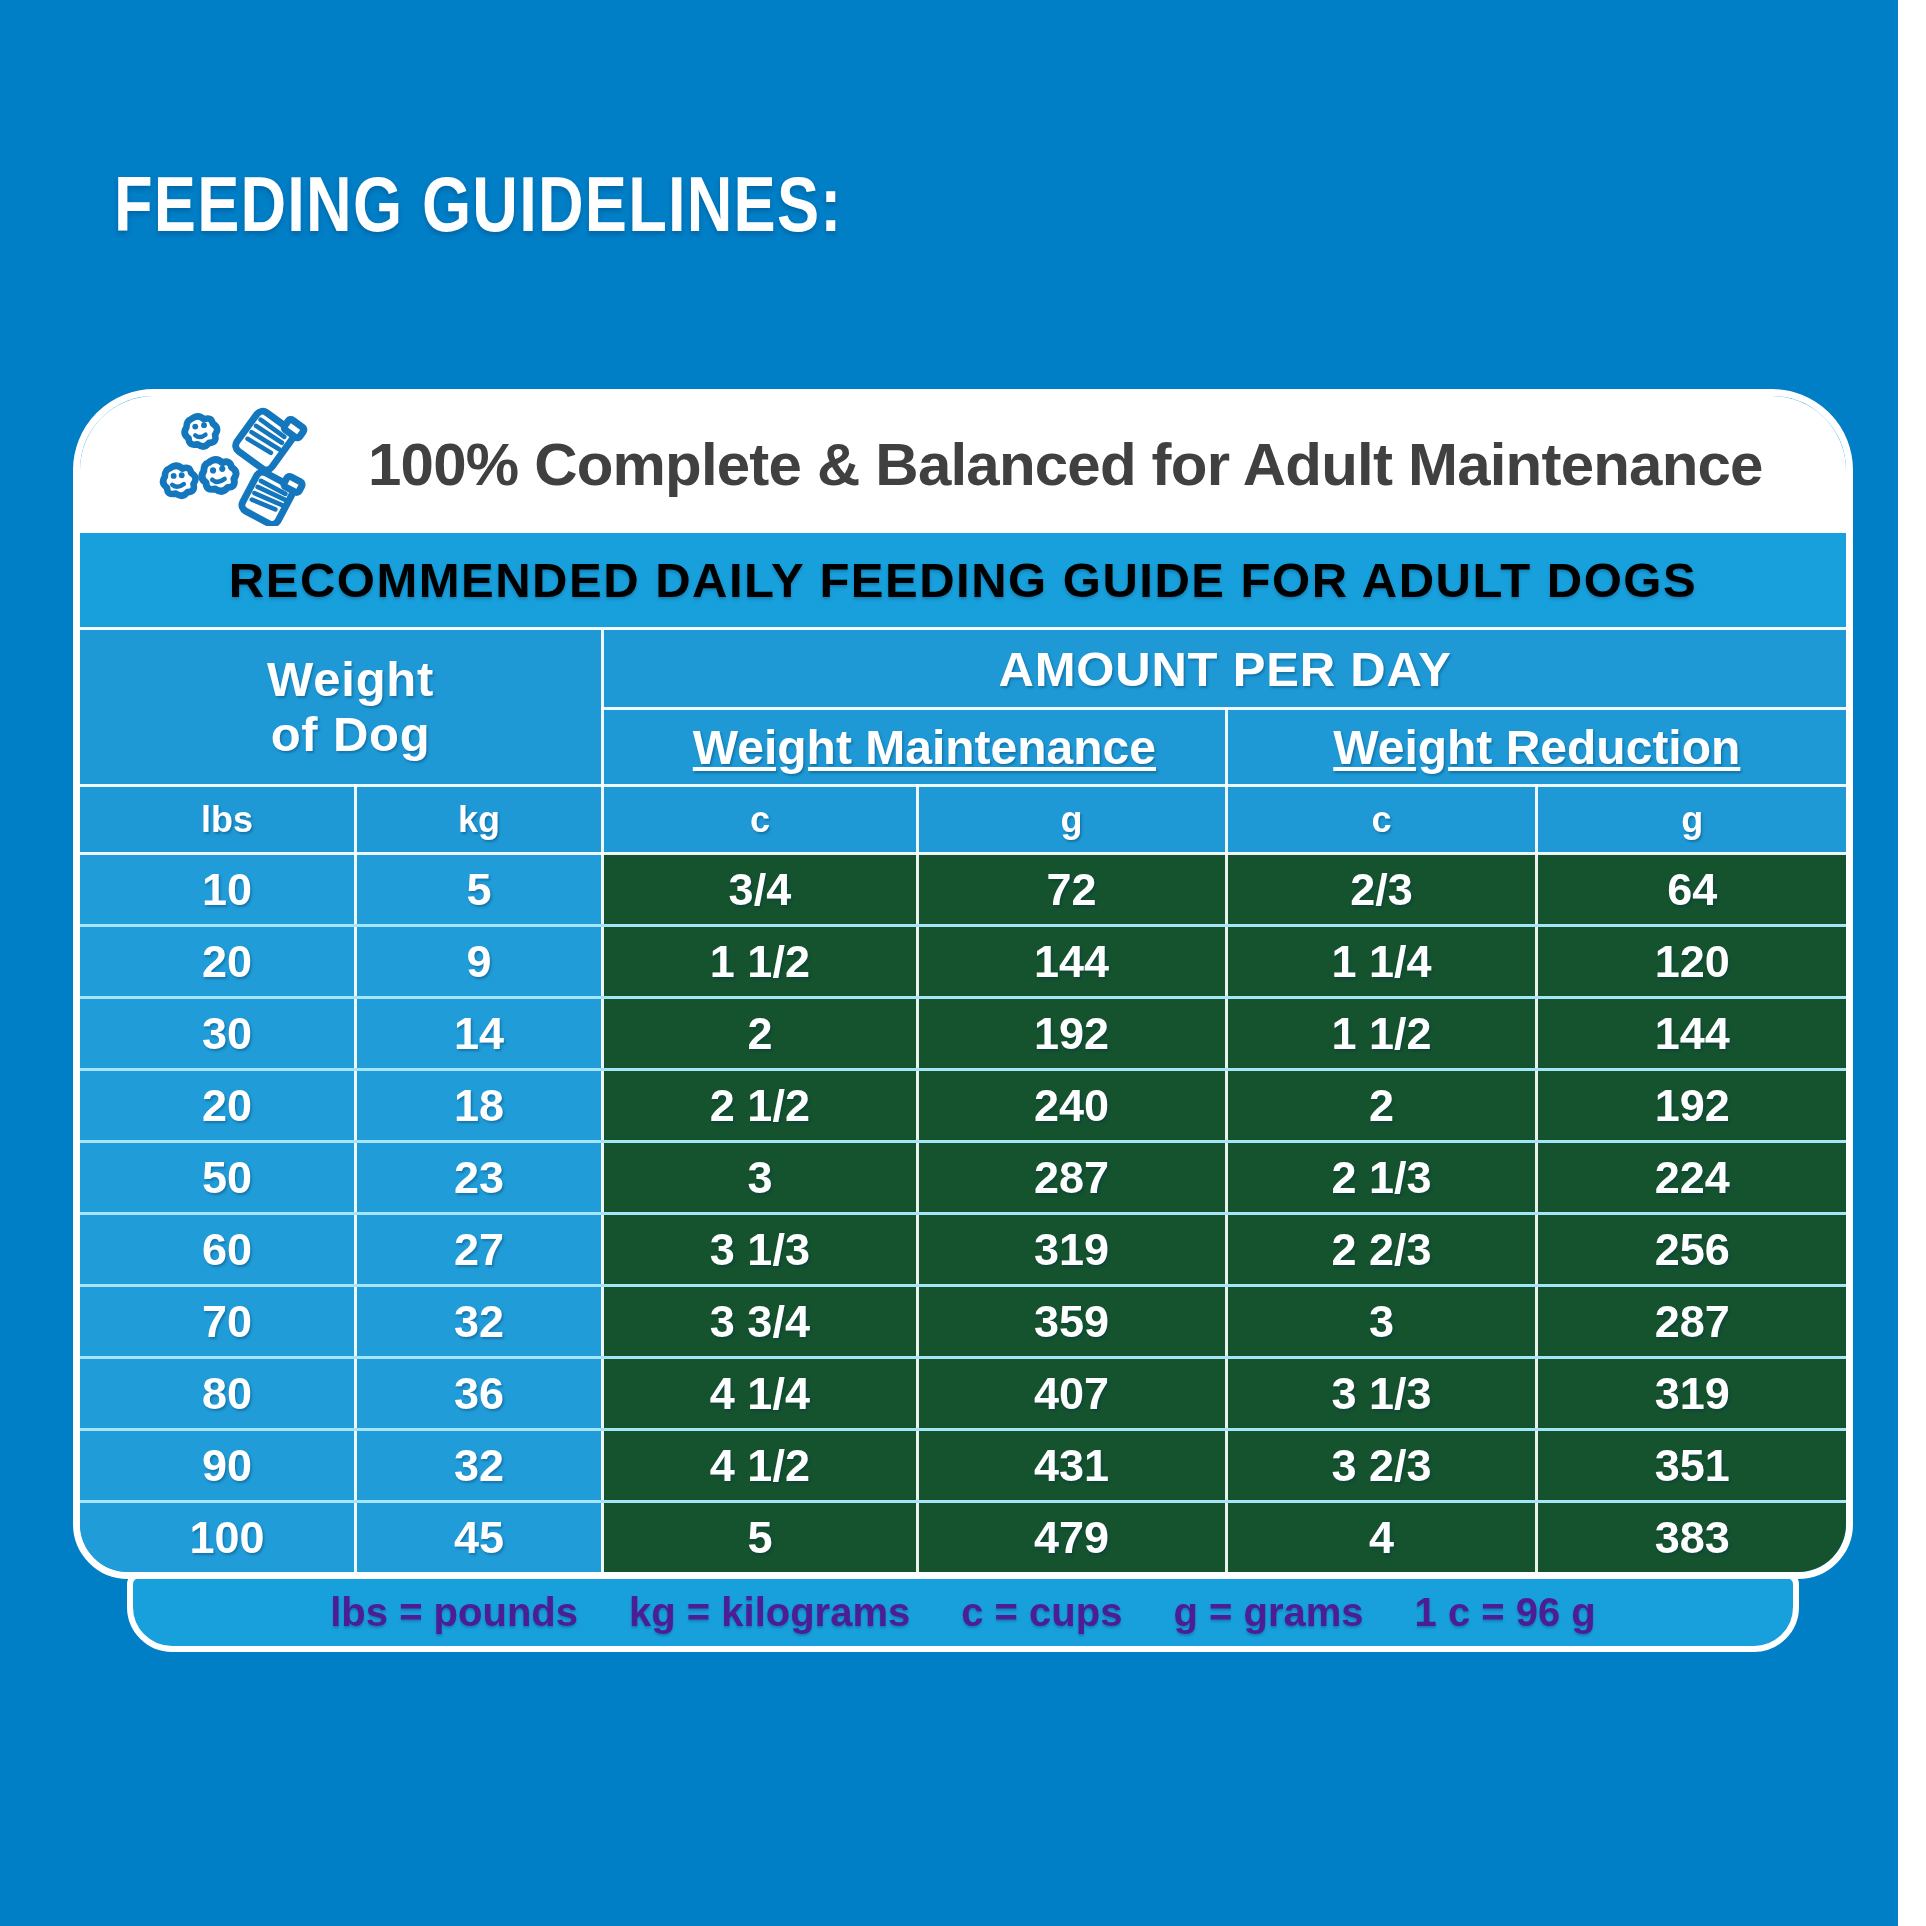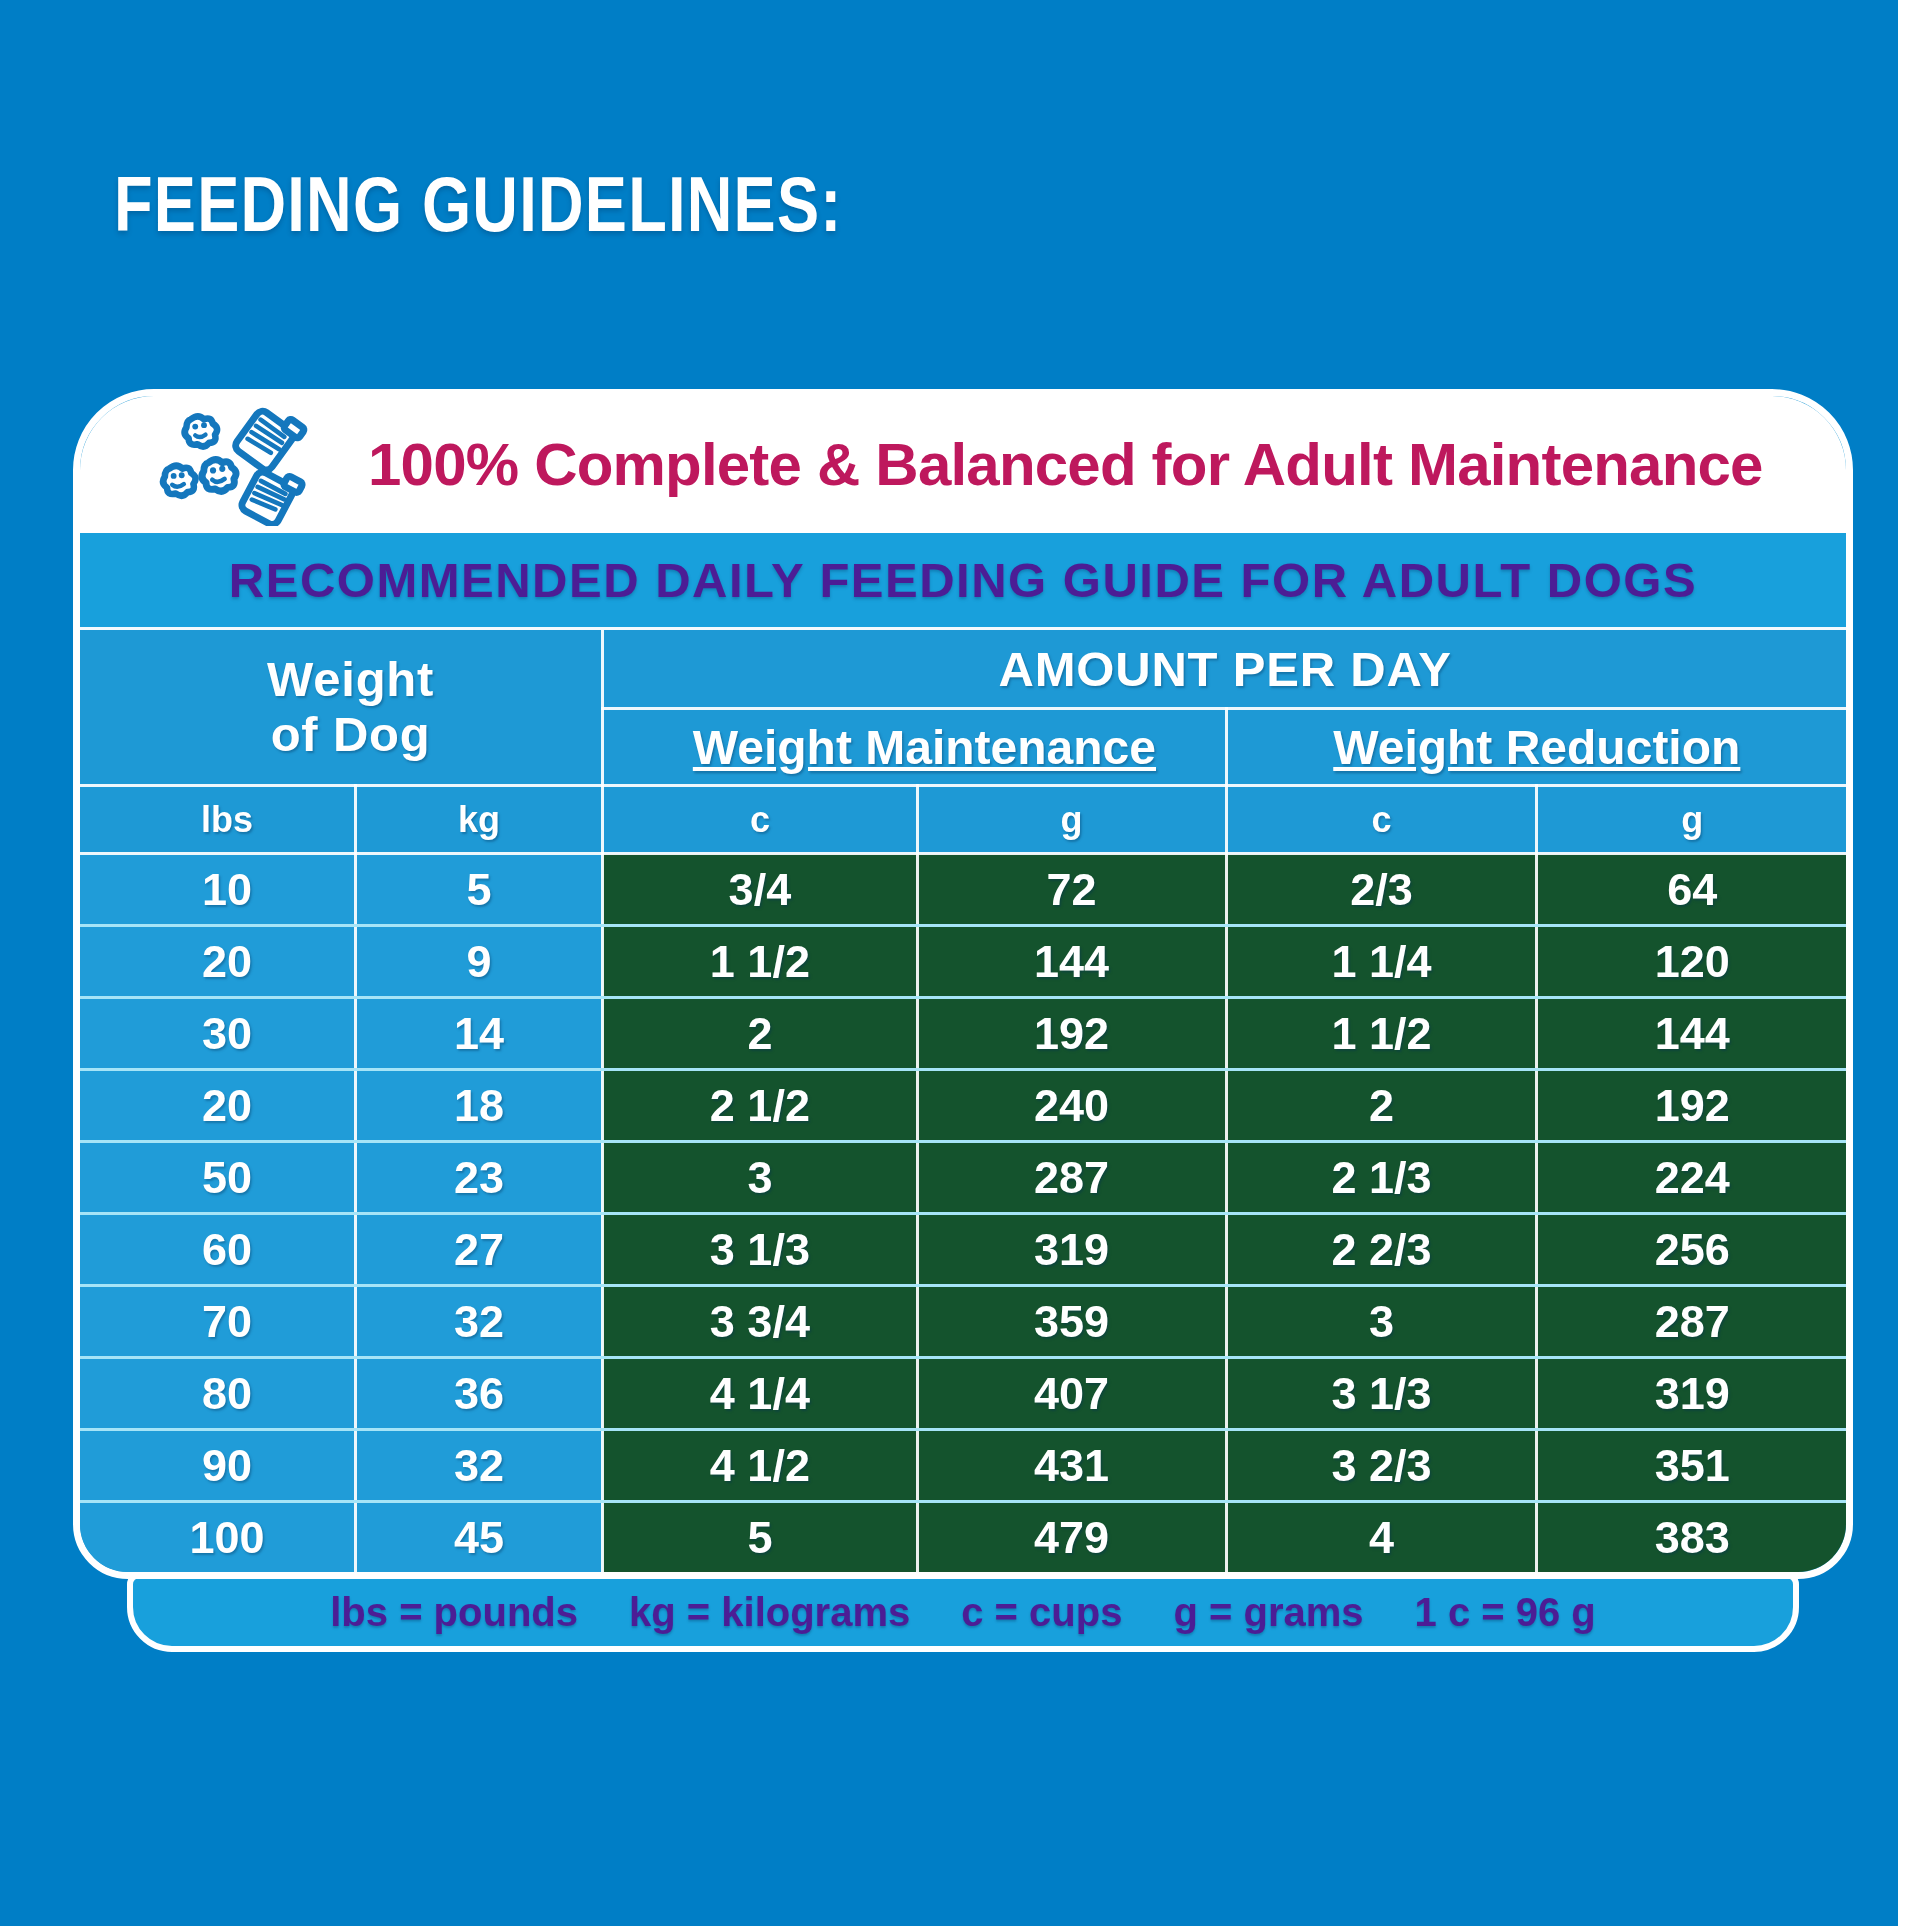--- a/index.html
+++ b/index.html
@@ -41,31 +41,31 @@
   .banner{
     height:137px;
     background:#ffffff;
     display:flex;
     align-items:center;
     padding-left:76px;
     padding-right:23px;
   }
   .banner svg{flex:0 0 auto;}
   .banner-text{
-    color:#be185d;
+    color:#404040;
     font-size:60px;
     font-weight:700;
     letter-spacing:-0.8px;
     white-space:nowrap;
     margin-left:54px;
   }
   .subtitle{
     height:94px;
     background:#18A0DC;
-    color:#4c1d95;
+    color:#000000;
     font-size:49px;
     font-weight:700;
     letter-spacing:1.5px;
     display:flex;
     align-items:center;
     justify-content:center;
     border-bottom:3.9px solid rgba(255,255,255,.95);
     text-shadow:0 2.3px 3.1px rgba(0,45,90,.30);
     white-space:nowrap;
   }

